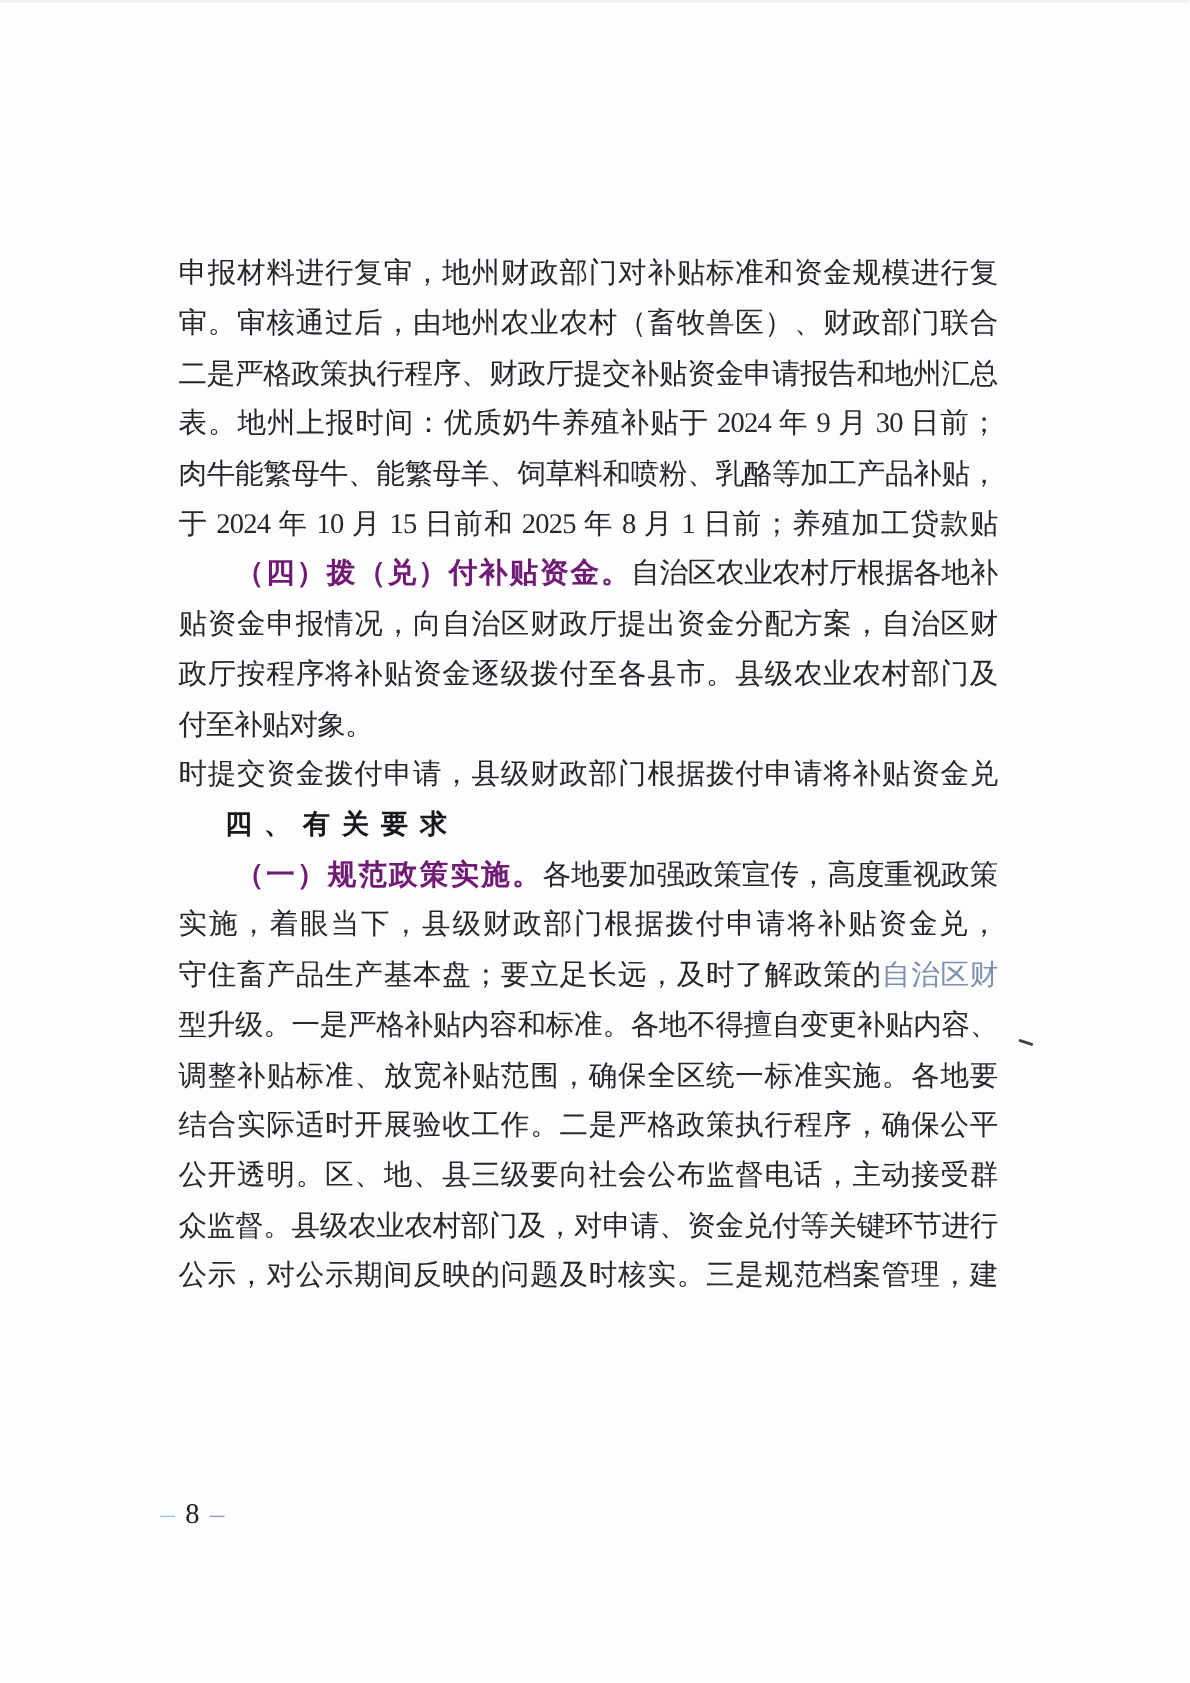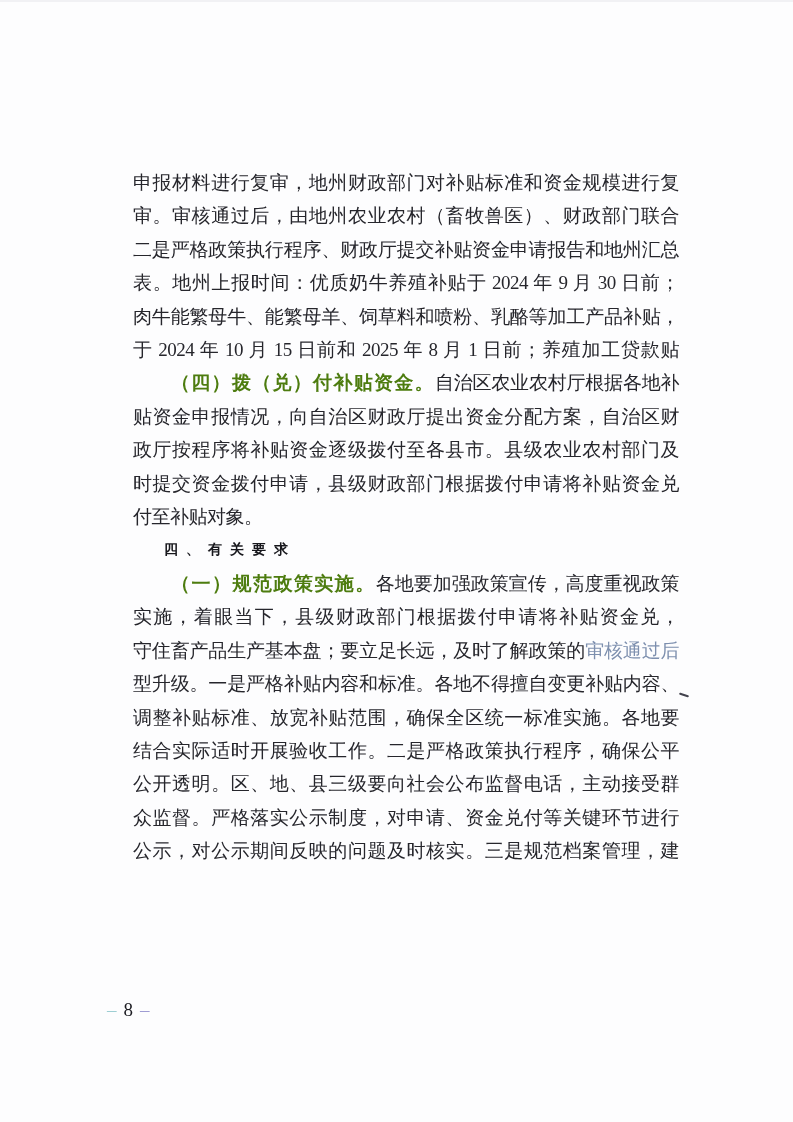--- a/index.html
+++ b/index.html
@@ -12,44 +12,44 @@
   }
   .page {
     position: absolute; inset: 0;
     background: #fdfdfe;
   }
   .top-edge {
     position: absolute; top: 0; left: 0; width: 100%; height: 2px;
     background: #f1f1f4;
   }
   .doc-body {
-    position: absolute; left: 133px; top: 166px; width: 546px;
+    position: absolute; left: 119px; top: 166px; width: 546px;
     color: #26262c;
     font-size: 19px;
     letter-spacing: -0.5px;
   }
   .line {
     line-height: 33.4px;
     text-align: justify;
     text-align-last: justify;
     white-space: normal;
   }
   .line.end { text-align-last: left; }
   .line.indent { text-indent: 38px; }
   .lead {
     font-weight: bold;
-    color: #4d7c0f;
+    color: #701a75;
     letter-spacing: 1px;
     margin-top: 28px;
   }
   .heading {
     font-family: "Liberation Sans", "DejaVu Sans", sans-serif;
     font-weight: bold;
     color: #17171c;
-    font-size: 14px;
+    font-size: 18px;
     letter-spacing: 8px;
     padding-left: 31px;
     text-align: left;
     text-align-last: left;
     text-indent: 0;
   }
   .faint { color: #7d8fae; }
   .pen-mark {
     position: absolute; left: 679px; top: 694px;
     width: 10px; height: 2px;
@@ -77,37 +77,37 @@
     <div class="line fill">二是严格政策执行程序、财政厅提交补贴资金申请报告和地州汇总</div>
     <div class="line fill">表。地州上报时间：优质奶牛养殖补贴于 2024 年 9 月 30 日前；</div>
     <div class="line fill">肉牛能繁母牛、能繁母羊、饲草料和喷粉、乳酪等加工产品补贴，</div>
     <div class="line fill">于 2024 年 10 月 15 日前和 2025 年 8 月 1 日前；养殖加工贷款贴</div>
 
     <div class="line fill indent">
       <span class="lead">（四）拨（兑）付补贴资金。</span><span>自治区农业农村厅根据各地补</span>
     </div>
     <div class="line fill">贴资金申报情况，向自治区财政厅提出资金分配方案，自治区财</div>
     <div class="line fill">政厅按程序将补贴资金逐级拨付至各县市。县级农业农村部门及</div>
+    <div class="line end">付至补贴对象。</div>
     <div class="line fill">时提交资金拨付申请，县级财政部门根据拨付申请将补贴资金兑</div>
-    <div class="line end">付至补贴对象。</div>
 
     <div class="line heading">四、有关要求</div>
 
     <div class="line fill indent">
       <span class="lead">（一）规范政策实施。</span><span>各地要加强政策宣传，高度重视政策</span>
     </div>
     <div class="line fill">实施，着眼当下，县级财政部门根据拨付申请将补贴资金兑，</div>
     <div class="line fill">
-      <span>守住畜产品生产基本盘；要立足长远，及时了解政策的</span><span class="faint">审核通过后</span>
+      <span>守住畜产品生产基本盘；要立足长远，及时了解政策的</span><span class="faint">自治区财</span>
     </div>
     <div class="line fill">型升级。一是严格补贴内容和标准。各地不得擅自变更补贴内容、</div>
     <div class="line fill">调整补贴标准、放宽补贴范围，确保全区统一标准实施。各地要</div>
     <div class="line fill">结合实际适时开展验收工作。二是严格政策执行程序，确保公平</div>
     <div class="line fill">公开透明。区、地、县三级要向社会公布监督电话，主动接受群</div>
-    <div class="line fill">众监督。严格落实公示制度，对申请、资金兑付等关键环节进行</div>
+    <div class="line fill">众监督。县级农业农村部门及，对申请、资金兑付等关键环节进行</div>
     <div class="line fill">公示，对公示期间反映的问题及时核实。三是规范档案管理，建</div>
   </div>
 
   <div class="pen-mark"></div>
 
   <div class="footer">
     <span class="dash-left">–</span><span>8</span><span class="dash-right">–</span>
   </div>
 </div>
 

